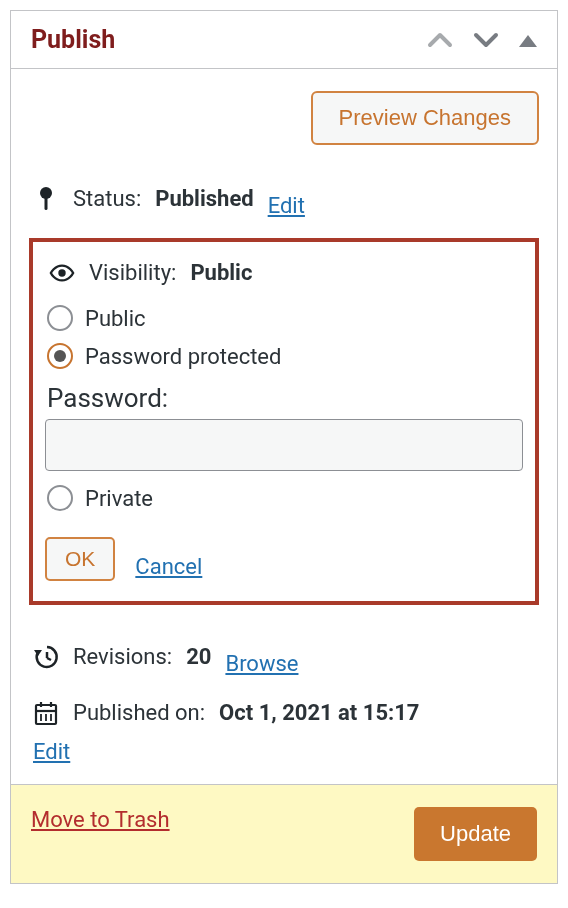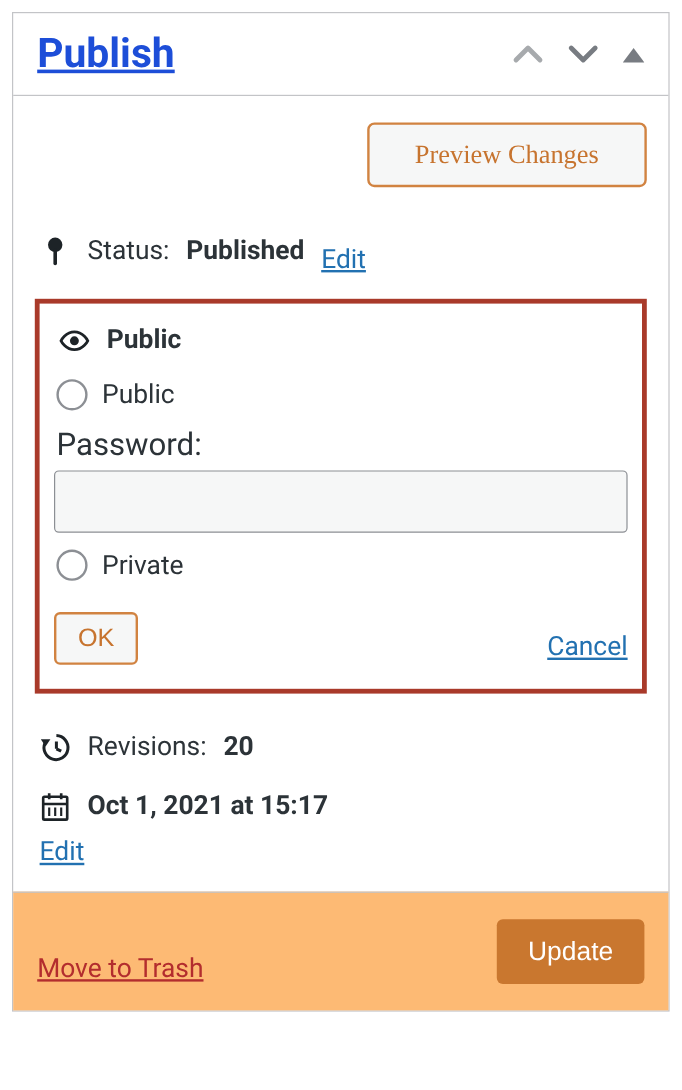--- a/index.html
+++ b/index.html
@@ -16,24 +16,23 @@
       margin: 10px;
     }
     .panel-header {
       display: flex;
       align-items: center;
       justify-content: space-between;
       padding: 14px 20px;
       border-bottom: 1px solid #c3c4c7;
     }
     .panel-header h2 {
-      font-size: 34px;
+      font-size: 25px;
       font-weight: 700;
-      color: #1d4ed8;
-      text-decoration: underline;
+      color: #7f1d1d;
     }
     .panel-controls {
       display: flex;
       align-items: center;
       gap: 20px;
     }
     .panel-controls svg {
       display: block;
     }
     .panel-body {
@@ -43,25 +42,24 @@
       display: flex;
       justify-content: flex-end;
       margin-bottom: 24px;
     }
     .btn-outline {
       display: inline-block;
       background: #f6f7f7;
       border: 2px solid #d18341;
       color: #c7742f;
       border-radius: 6px;
-      padding: 12px 38px;
+      padding: 12px 26px;
       font-size: 22px;
       font-weight: 400;
       cursor: pointer;
-      font-family: Liberation Serif, serif;
     }
     .row {
       display: flex;
       align-items: center;
       gap: 14px;
       padding: 6px 4px 10px 4px;
       font-size: 22px;
       color: #2c3338;
       flex-wrap: wrap;
       line-height: 1.5;
@@ -138,37 +136,36 @@
       border-radius: 4px;
       background: #f6f7f7;
       padding: 6px 10px;
       font-size: 20px;
     }
     .action-row {
       display: flex;
       align-items: center;
       gap: 20px;
       margin-top: 20px;
-      justify-content: space-between;
     }
     .btn-small {
       background: #f6f7f7;
       border: 2px solid #d18341;
       color: #c7742f;
       border-radius: 5px;
       padding: 8px 18px;
       font-size: 21px;
       cursor: pointer;
     }
     .panel-footer {
       display: flex;
-      align-items: flex-end;
+      align-items: flex-start;
       justify-content: space-between;
       border-top: 1px solid #c3c4c7;
-      background: #fdba74;
+      background: #fef9c3;
       padding: 22px 20px;
     }
     .btn-primary {
       background: #c9772f;
       border: none;
       color: #fff;
       border-radius: 5px;
       padding: 14px 26px;
       font-size: 22px;
       cursor: pointer;
@@ -222,28 +219,33 @@
     </div>
 
     <div class="highlight-box">
       <div class="row" style="padding-top:0;">
         <span class="icon">
           <svg width="28" height="20" viewBox="0 0 28 20">
               <path d="M14 2 C6 2 2 10 2 10 C2 10 6 18 14 18 C22 18 26 10 26 10 C26 10 22 2 14 2 Z" fill="none" stroke="#1d2327" stroke-width="2.5"></path>
               <circle cx="14" cy="10" r="4" fill="#1d2327"></circle>
             </svg>
         </span>
+        <span class="label">Visibility:</span>
         <span class="strong">Public</span>
       </div>
 
       <label class="radio-row">
         <span class="radio"></span>
         <span>Public</span>
       </label>
 
+      <label class="radio-row">
+        <span class="radio selected"></span>
+        <span>Password protected</span>
+      </label>
 
       <div class="field-label">Password:</div>
       <input class="text-input" type="text" value="" style="">
 
       <label class="radio-row" style="margin-top:8px;">
         <span class="radio"></span>
         <span>Private</span>
       </label>
 
       <div class="action-row">
@@ -256,34 +258,36 @@
       <span class="icon">
         <svg width="26" height="26" viewBox="0 0 26 26">
             <path d="M14 3 A10 10 0 1 1 4.5 9" fill="none" stroke="#1d2327" stroke-width="2.5"></path>
             <polygon points="1,6 9,6 5,12" fill="#1d2327"></polygon>
             <line x1="14" y1="8" x2="14" y2="14" stroke="#1d2327" stroke-width="2.5"></line>
             <line x1="14" y1="14" x2="18" y2="16" stroke="#1d2327" stroke-width="2.5"></line>
           </svg>
       </span>
       <span class="label">Revisions:</span>
       <span class="strong">20</span>
+      <a class="link">Browse</a>
     </div>
 
     <div class="row">
       <span class="icon">
         <svg width="24" height="26" viewBox="0 0 24 26">
             <rect x="2" y="5" width="20" height="19" rx="1" fill="none" stroke="#1d2327" stroke-width="2.2"></rect>
             <line x1="2" y1="11" x2="22" y2="11" stroke="#1d2327" stroke-width="2.2"></line>
             <line x1="7" y1="2" x2="7" y2="7" stroke="#1d2327" stroke-width="2.2"></line>
             <line x1="17" y1="2" x2="17" y2="7" stroke="#1d2327" stroke-width="2.2"></line>
             <line x1="7" y1="14" x2="7" y2="21" stroke="#1d2327" stroke-width="1.8"></line>
             <line x1="12" y1="14" x2="12" y2="21" stroke="#1d2327" stroke-width="1.8"></line>
             <line x1="17" y1="14" x2="17" y2="21" stroke="#1d2327" stroke-width="1.8"></line>
           </svg>
       </span>
+      <span class="label">Published on:</span>
       <span class="strong">Oct 1, 2021 at 15:17</span>
     </div>
     <div class="edit-link-row">
       <a class="link">Edit</a>
     </div>
 
   </div>
 
   <div class="panel-footer">
     <a class="link-red">Move to Trash</a>

